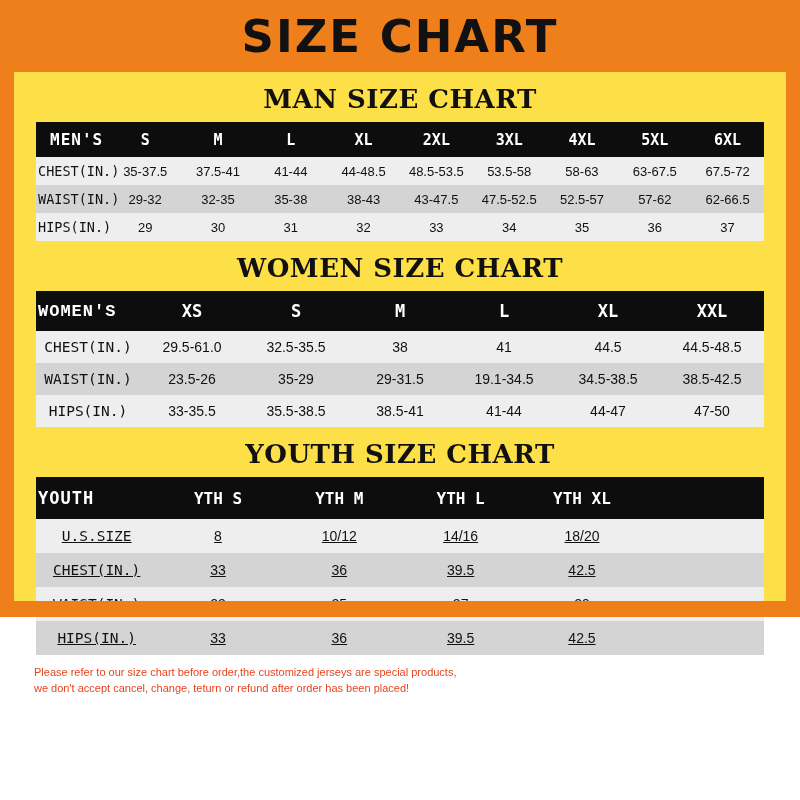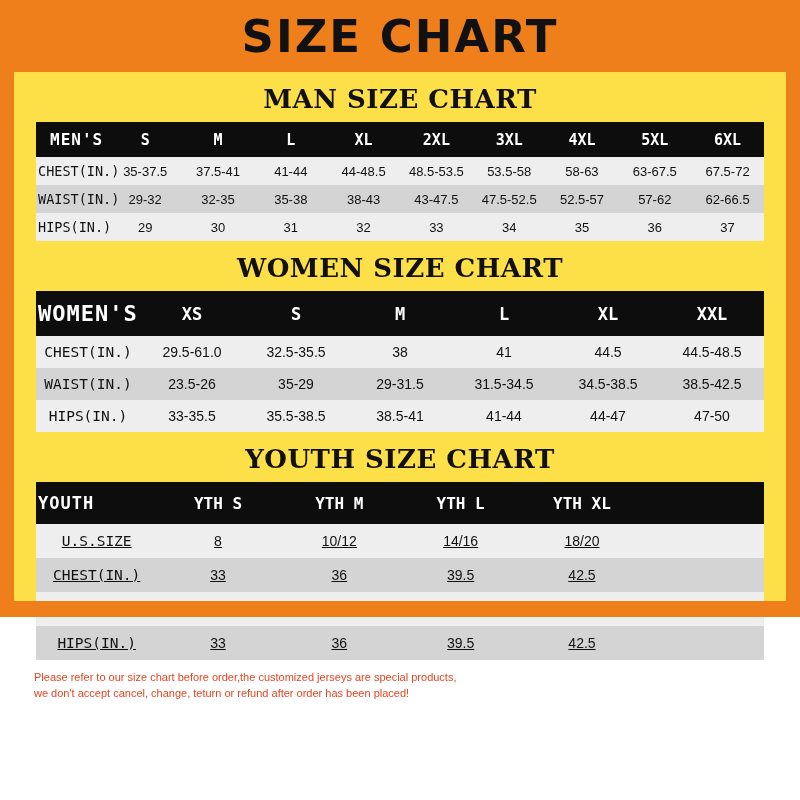--- a/index.html
+++ b/index.html
@@ -83,21 +83,21 @@
     font-family: "DejaVu Sans Mono", monospace;
     font-size: 13.5px;
     text-align: center;
     letter-spacing: 0px;
   }
   table.chart tr.shade-dark td { background: #d4d4d4; }
   table.chart tr.shade-light td { background: #eeeeee; }
 
   
   .women table.chart tr.head-row td { font-size: 17px; padding: 10px 2px; }
-  .women table.chart tr.head-row td.rowlabel { font-size: 22px; }
+  .women table.chart tr.head-row td.rowlabel { font-size: 17px; font-family: Liberation Mono, monospace; }
   .women table.chart tr.data-row td { font-size: 14px; padding: 8px 2px; }
   .women table.chart tr.data-row td.rowlabel { font-size: 14.5px; }
 
   .youth table.chart tr.head-row td { font-size: 16px; padding: 11px 2px; margin-top: 40px; }
   .youth table.chart tr.head-row td.rowlabel { font-size: 17px; }
   .youth table.chart tr.data-row td { font-size: 14px; padding: 9px 2px; text-decoration: underline; }
   .youth table.chart tr.data-row td.rowlabel { font-size: 14.5px; }
 
   .footer-note {
     padding: 10px 20px 0 20px;
@@ -201,21 +201,21 @@
         <td>38</td>
         <td>41</td>
         <td>44.5</td>
         <td>44.5-48.5</td>
       </tr>
       <tr class="data-row shade-dark">
         <td class="rowlabel">WAIST(IN.)</td>
         <td>23.5-26</td>
         <td>35-29</td>
         <td>29-31.5</td>
-        <td>31.5-34.5</td>
+        <td>19.1-34.5</td>
         <td>34.5-38.5</td>
         <td>38.5-42.5</td>
       </tr>
       <tr class="data-row shade-light">
         <td class="rowlabel">HIPS(IN.)</td>
         <td>33-35.5</td>
         <td>35.5-38.5</td>
         <td>38.5-41</td>
         <td>41-44</td>
         <td>44-47</td>

